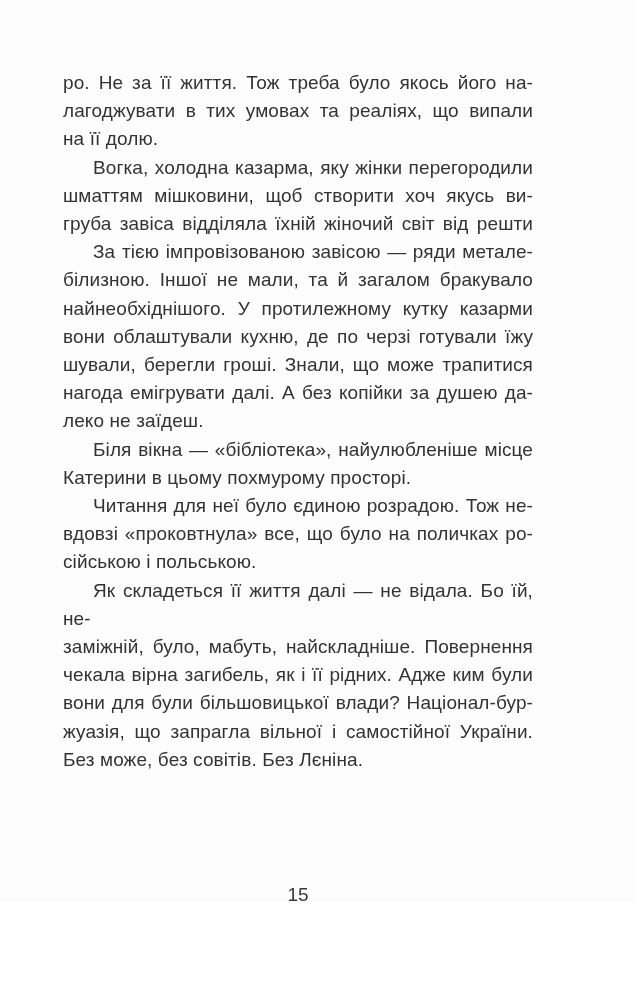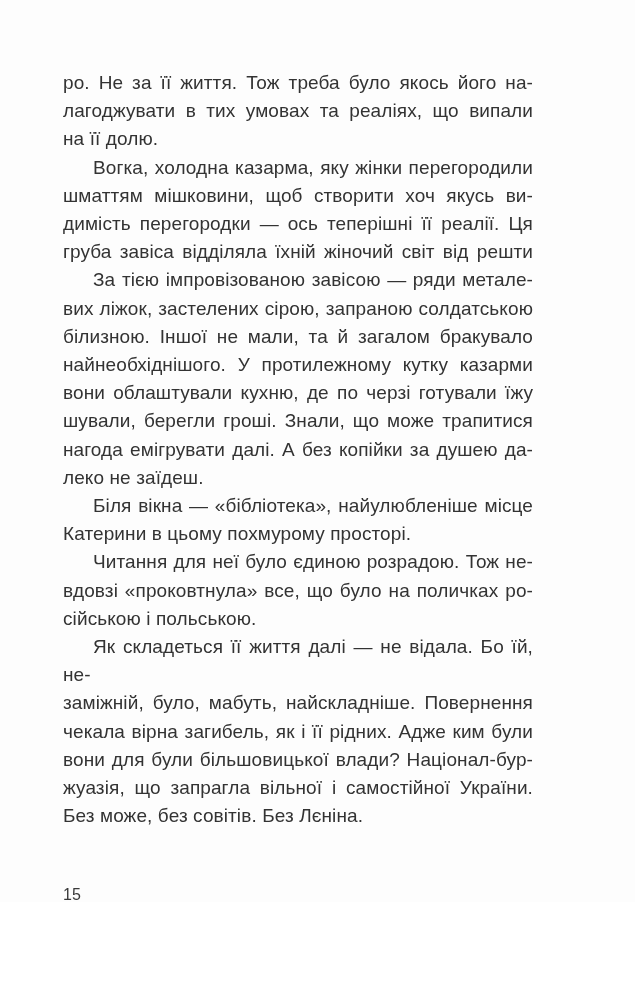--- a/index.html
+++ b/index.html
@@ -37,44 +37,43 @@
     text-align-last: left;
   }
   .line.indented {
     text-indent: 30px;
   }
   .folio {
     position: absolute;
     left: 63px;
     top: 881px;
     width: 470px;
-    font-size: 16px;
+    text-align: center;
+    font-size: 19px;
     line-height: 28px;
     color: #3a3a3a;
   }
 </style>
 </head>
 <body>
 
 <div class="page" style="background: rgb(253, 253, 253);">
   <div class="text-block" id="text-block" style="color: rgb(51, 51, 51);">
       <div class="para">
         <div class="line">ро. Не за її життя. Тож треба було якось його на-</div>
         <div class="line">лагоджувати в тих умовах та реаліях, що випали</div>
         <div class="line para-end">на її долю.</div>
       </div>
       <div class="para">
         <div class="line indented">Вогка, холодна казарма, яку жінки перегородили</div>
         <div class="line">шматтям мішковини, щоб створити хоч якусь ви-</div>
-        <div class="line">димість перегородки — ось теперішні її реалії. Ця</div>
         <div class="line">груба завіса відділяла їхній жіночий світ від решти</div>
       </div>
       <div class="para">
         <div class="line indented">За тією імпровізованою завісою — ряди метале-</div>
-        <div class="line">вих ліжок, застелених сірою, запраною солдатською</div>
         <div class="line">білизною. Іншої не мали, та й загалом бракувало</div>
         <div class="line">найнеобхіднішого. У протилежному кутку казарми</div>
         <div class="line">вони облаштували кухню, де по черзі готували їжу</div>
         <div class="line">шували, берегли гроші. Знали, що може трапитися</div>
         <div class="line">нагода емігрувати далі. А без копійки за душею да-</div>
         <div class="line para-end">леко не заїдеш.</div>
       </div>
       <div class="para">
         <div class="line indented">Біля вікна — «бібліотека», найулюбленіше місце</div>
         <div class="line para-end">Катерини в цьому похмурому просторі.</div>

